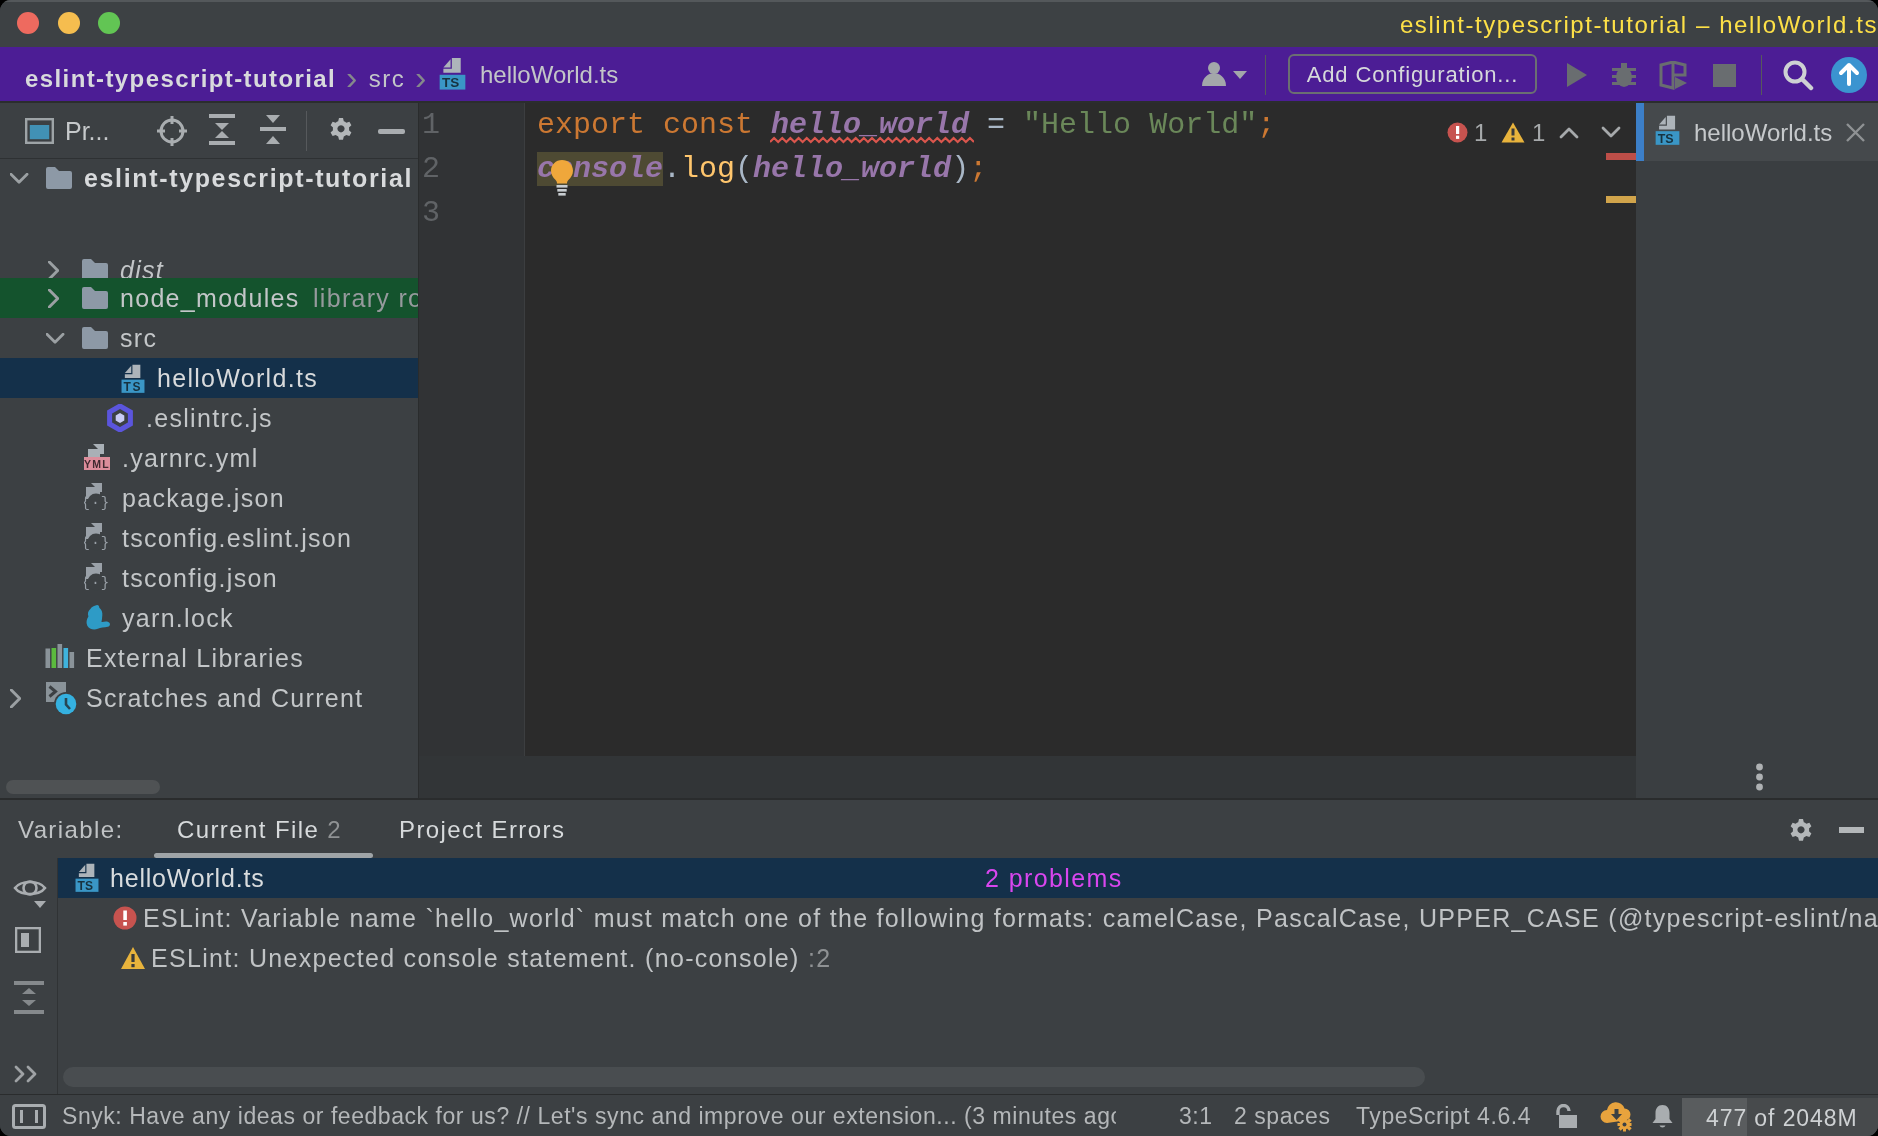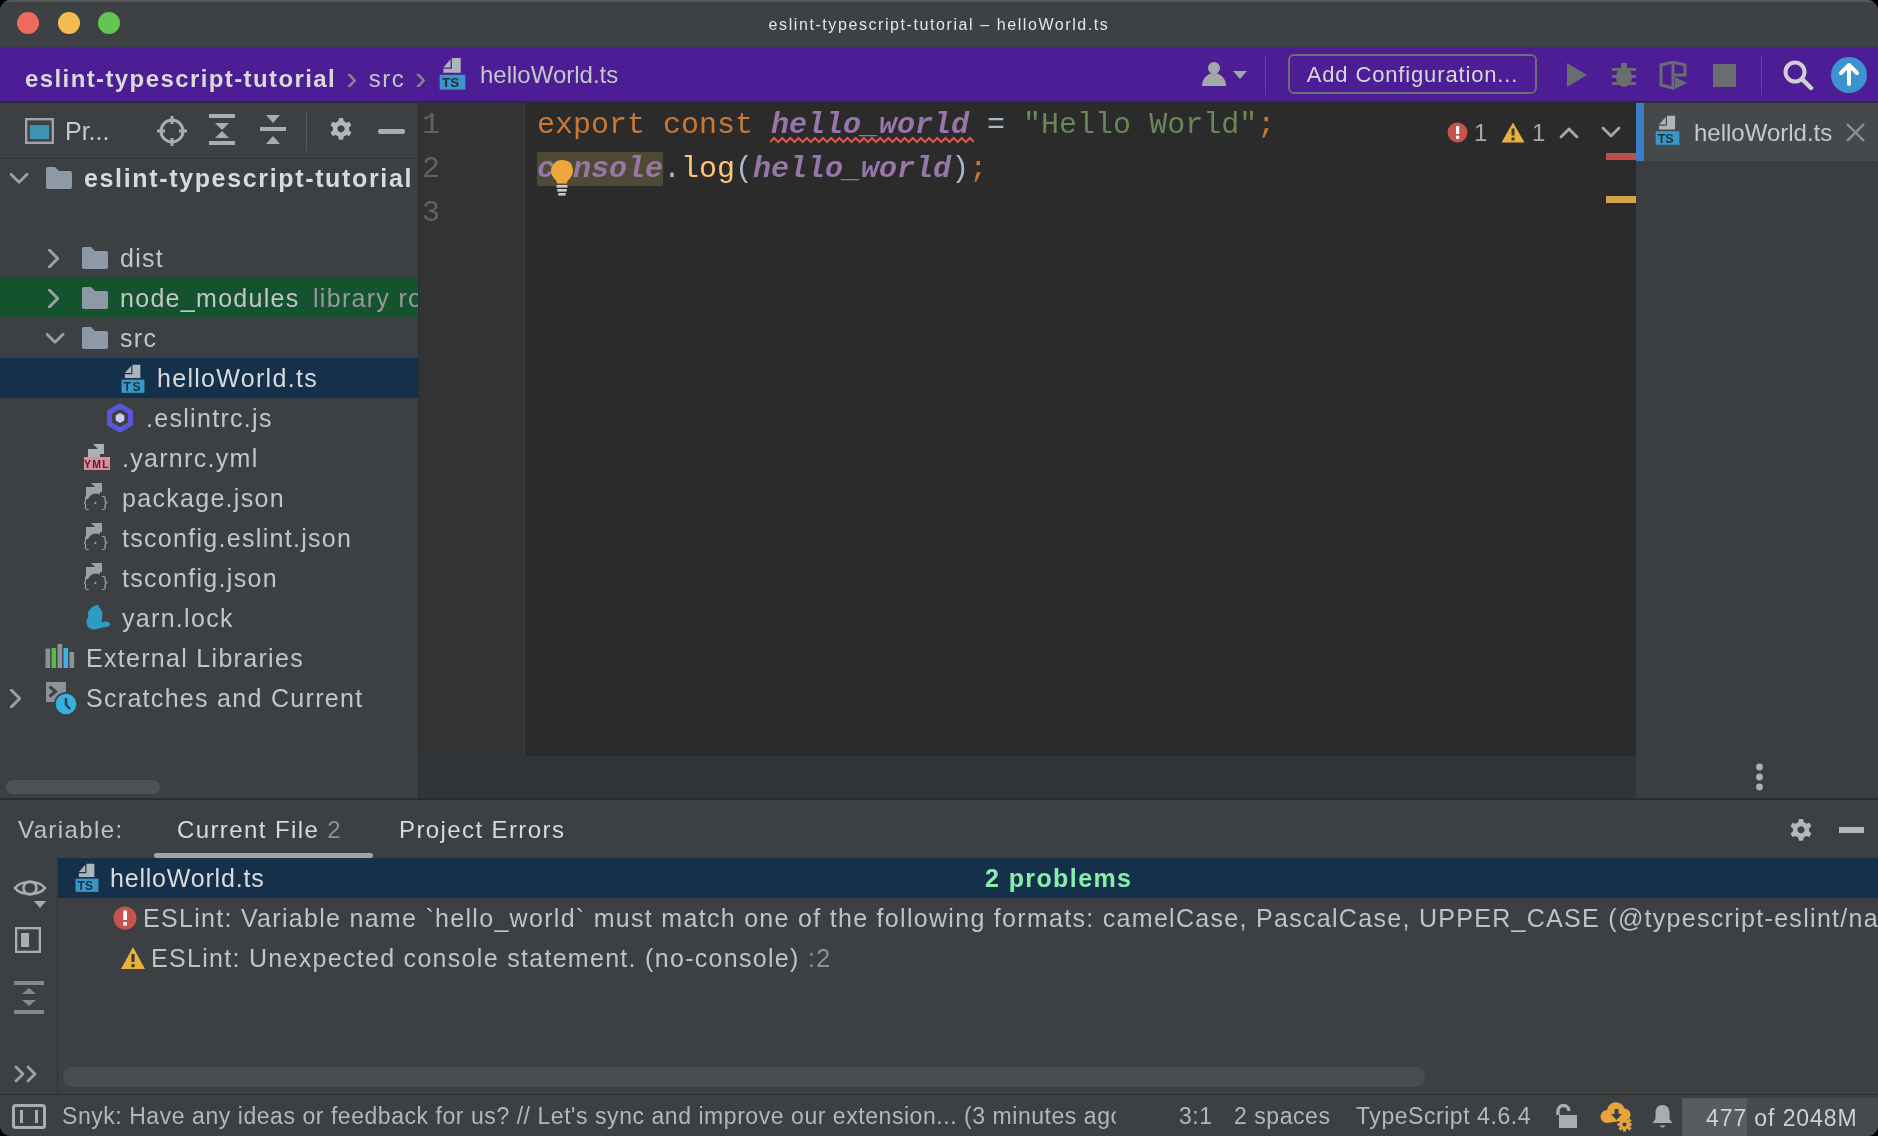--- a/index.html
+++ b/index.html
@@ -10,21 +10,21 @@
 </style>
 </head>
 <body>
 <div id="app">
 
   <div class="abs" id="titlebar" style="left:0;top:0;width:1878px;height:47px;background:#3d4144;">
       <div class="abs" style="left:0;top:0;width:1878px;height:2px;background:#54585b;"></div>
     <div class="abs" style="left:17px;top:12px;width:22px;height:22px;border-radius:50%;background:#ee6a5f;"></div>
     <div class="abs" style="left:58px;top:12px;width:22px;height:22px;border-radius:50%;background:#f5bd4f;"></div>
     <div class="abs" style="left:98px;top:12px;width:22px;height:22px;border-radius:50%;background:#62c554;"></div>
-    <div class="abs" style="left:0;top:0;width:1878px;height:47px;line-height:49px;text-align:center;font-size:16px;letter-spacing:1.58px;color:#e5e5e5;">eslint-typescript-tutorial – helloWorld.ts</div>
+    <div class="abs" style="left:0;top:0;width:1878px;height:47px;line-height:49px;text-align:right;font-size:24px;letter-spacing:1.58px;color:#fde047;">eslint-typescript-tutorial – helloWorld.ts</div>
   </div>
 
   <div class="abs" id="navbar" style="left:0;top:47px;width:1878px;height:55px;background:#4c1d95;">
     <div class="abs" style="left:25px;top:0;height:55px;line-height:56px;font-size:24px;letter-spacing:1.4px;white-space:nowrap;color:#c3c6c8;">
       <span style="font-weight:bold;color:#d8dadc;">eslint-typescript-tutorial</span><span style="color:#85898c;padding:0 10px;font-size:34px;position:relative;top:2px;">›</span><span>src</span><span style="color:#85898c;padding:0 10px;font-size:34px;position:relative;top:2px;">›</span></div>
     <div class="abs" style="left:439px;top:9px;">
       <svg width="27" height="35" viewBox="0 0 21 27">
           <use href="#i-tsfile"></use>
         </svg>
     </div>
@@ -147,21 +147,21 @@
     <div id="tree" class="abs" style="left:0;top:55px;width:418px;height:600px;">
       <div class="row" style="top:0;font-weight:bold;color:#d8dadc;">
         <svg class="abs" style="left:10px;top:15px;" width="19" height="11" viewBox="0 0 18 10">
             <use href="#i-chev-d" transform="scale(0.95)"></use>
           </svg>
         <svg class="abs" style="left:45px;top:8px;" width="28" height="24" viewBox="0 0 28 24">
             <use href="#i-folder"></use>
           </svg>
         <span class="abs" style="left:84px;letter-spacing:1.65px;">eslint-typescript-tutorial</span>
       </div>
-      <div class="row" style="top:80px;">
+      <div class="row" style="top:92px;font-style:italic;">
         <svg class="abs" style="left:48px;top:11px;" width="11" height="19" viewBox="0 0 10 18">
             <use href="#i-chev-r"></use>
           </svg>
         <svg class="abs" style="left:81px;top:8px;" width="28" height="24" viewBox="0 0 28 24">
             <use href="#i-folder"></use>
           </svg>
         <span class="abs" style="left:120px;">dist</span>
       </div>
       <div class="row" style="top:120px;background:#14532d;">
         <svg class="abs" style="left:48px;top:11px;" width="11" height="19" viewBox="0 0 10 18">
@@ -353,21 +353,21 @@
     </svg>
     <svg class="abs" style="left:14px;top:265px;" width="32" height="18" viewBox="0 0 32 18">
       <path d="M2 2 L9 9 L2 16 M14 2 L21 9 L14 16" fill="none" stroke="#9fa2a5" stroke-width="2.8" stroke-linecap="round" stroke-linejoin="round"></path>
     </svg>
 
     <div class="abs" style="left:58px;top:58px;width:1820px;height:40px;background:#14304a;">
       <svg class="abs" style="left:15px;top:4px;" width="28" height="31" viewBox="0 0 21 27">
           <use href="#i-tsfile"></use>
         </svg>
       <span class="abs" style="left:52px;top:0;line-height:41px;font-size:25px;letter-spacing:0.8px;color:#d9dcde;">helloWorld.ts</span>
-      <span class="abs" style="left:927px;top:0;line-height:41px;font-size:25px;letter-spacing:1.4px;color:#86efac;font-weight:bold;">2 problems</span>
+      <span class="abs" style="left:927px;top:0;line-height:41px;font-size:25px;letter-spacing:1.4px;color:#d946ef;">2 problems</span>
     </div>
     <div class="abs" style="left:0;top:98px;width:1878px;height:40px;overflow:hidden;">
       <svg class="abs" style="left:113px;top:8px;" width="24" height="24" viewBox="0 0 24 24">
         <circle cx="12" cy="12" r="11.5" fill="#c7534f"></circle>
         <rect x="10.3" y="4.5" width="3.6" height="9.5" fill="#fff"></rect>
         <rect x="10.3" y="16" width="3.6" height="3.6" fill="#fff"></rect>
       </svg>
       <span class="abs" style="left:143px;top:0;line-height:41px;font-size:25px;letter-spacing:1.3px;color:#c0c3c5;white-space:nowrap;">ESLint: Variable name `hello_world` must match one of the following formats: camelCase, PascalCase, UPPER_CASE (@typescript-eslint/naming-convention)</span>
     </div>
     <div class="abs" style="left:8px;top:138px;width:1596px;height:40px;overflow:hidden;">

